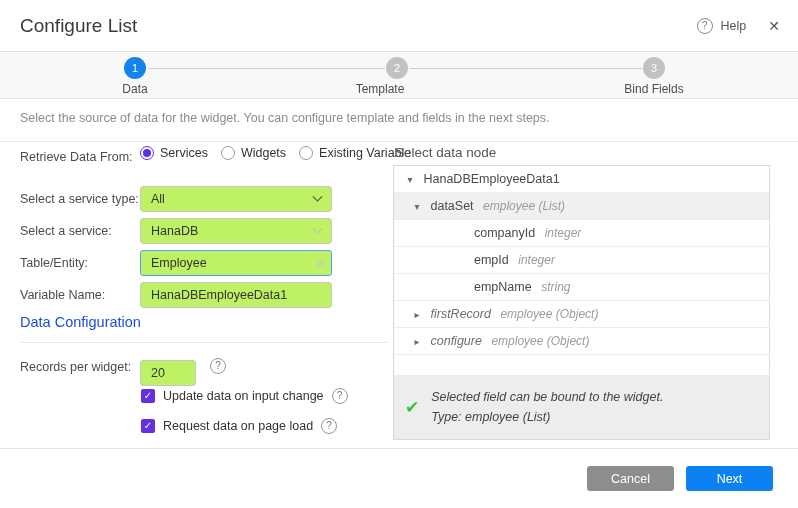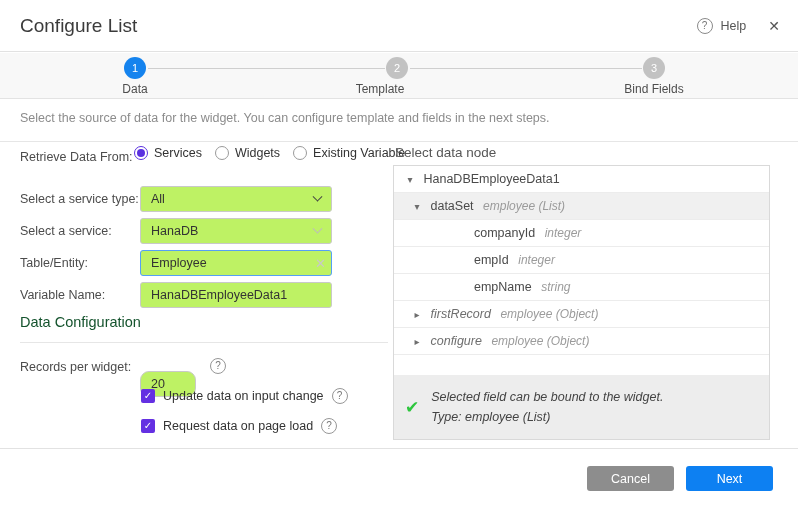--- a/index.html
+++ b/index.html
@@ -30,26 +30,26 @@
 
   
   .flabel { position:absolute; left:20px; font-size:12.5px; color:#4c4c4c; }
   .control { position:absolute; left:140px; width:192px; height:26px; border:1px solid #c9c9c9; border-radius:3px; background:#bef264; font-size:12.5px; color:#333; }
   .selectbox { display:flex; align-items:center; padding:0 10px; justify-content:space-between; cursor:pointer; }
   .chev { width:7px; height:7px; border-right:1.6px solid #444; border-bottom:1.6px solid #444; transform:rotate(45deg) translate(-2px,-2px); }
   .chev.muted { border-color:#bdbdbd; }
   .textinput { padding:0 22px 0 10px; outline:none; font-family:"Liberation Sans", sans-serif; }
   .textinput.focused { border:1px solid #56a0f5; }
   .clear-x { position:absolute; font-size:13px; color:#c9c9c9; cursor:pointer; }
-  .radio-group { position:absolute; left:134px; top:146px; display:flex; align-items:center; gap:13px; }
+  .radio-group { position:absolute; left:140px; top:146px; display:flex; align-items:center; gap:13px; }
   .radio-item { display:flex; align-items:center; gap:6px; font-size:12.5px; color:#333; cursor:pointer; }
   .radio { width:14px; height:14px; border-radius:50%; border:1px solid #9a9a9a; position:relative; background:#fff; }
   .radio.checked { border-color:#5a30e0; }
   .radio.checked::after { content:""; position:absolute; left:2px; top:2px; width:8px; height:8px; border-radius:50%; background:#5a30e0; }
-  .section-heading { position:absolute; left:20px; top:314px; font-size:14.5px; color:#14532d; }
+  .section-heading { position:absolute; left:20px; top:314px; font-size:14.5px; color:#1d4ed8; }
   .divider-mid { position:absolute; top:342px; left:20px; width:368px; height:1px; background:#e6e6e6; }
   .records-input { width:56px; }
   .qmark { display:inline-block; width:16px; height:16px; border:1px solid #979797; border-radius:50%; font-size:10px; line-height:14px; text-align:center; color:#777; }
   .cbrow { position:absolute; left:141px; display:flex; align-items:center; gap:8px; }
   .checkbox { width:14px; height:14px; border-radius:2px; background:#6430e2; color:#fff; font-size:10px; line-height:14px; text-align:center; }
   .cblabel { font-size:12.5px; color:#333; }
 
   
   .node-heading { position:absolute; left:395px; top:145px; font-size:13.5px; color:#565656; }
   .tree-panel { position:absolute; left:393px; top:165px; width:377px; height:275px; border:1px solid #d9d9d9; background:#fff; }
@@ -130,21 +130,21 @@
   <input class="control textinput focused" style="top: 250px;" value="Employee">
   <span class="clear-x" style="left:315px; top:256px;">✕</span>
 
   <div class="flabel" style="top:288px;">Variable Name:</div>
   <input class="control textinput" style="top: 282px;" value="HanaDBEmployeeData1">
 
   <div class="section-heading">Data Configuration</div>
   <div class="divider-mid"></div>
 
   <div class="flabel" style="top:360px;">Records per widget:</div>
-  <input class="control textinput records-input" style="top: 371px; border-radius: 9px;" value="20">
+  <input class="control textinput records-input" style="top: 360px;" value="20">
   <span class="qmark" style="position:absolute; left:210px; top:358px;">?</span>
 
   <div class="cbrow" style="top:388px;">
     <span class="checkbox">✓</span>
     <span class="cblabel">Update data on input change</span>
     <span class="qmark">?</span>
   </div>
   <div class="cbrow" style="top:418px;">
     <span class="checkbox">✓</span>
     <span class="cblabel">Request data on page load</span>

